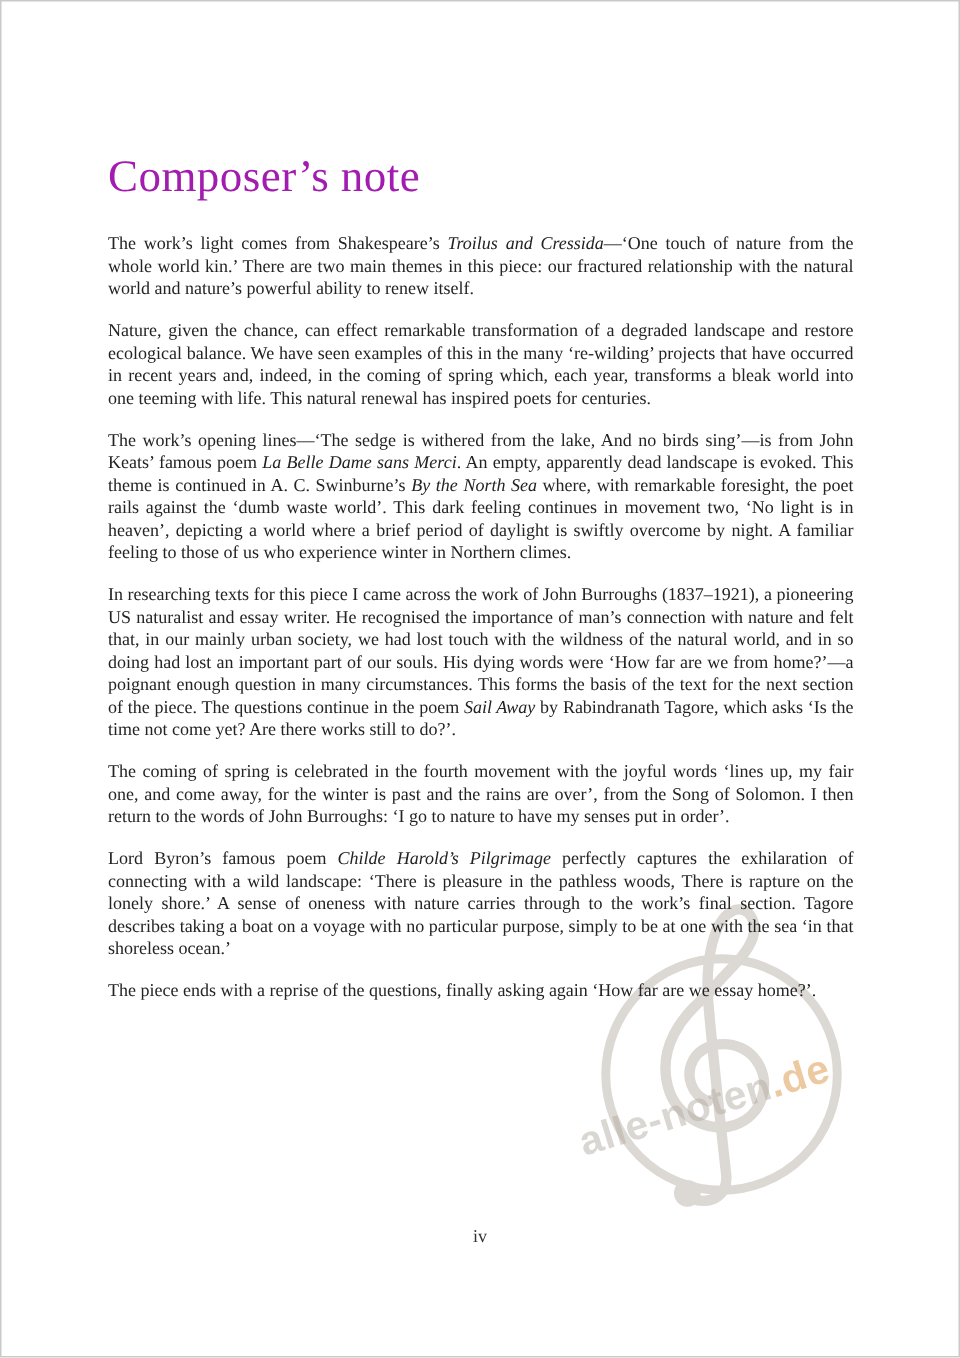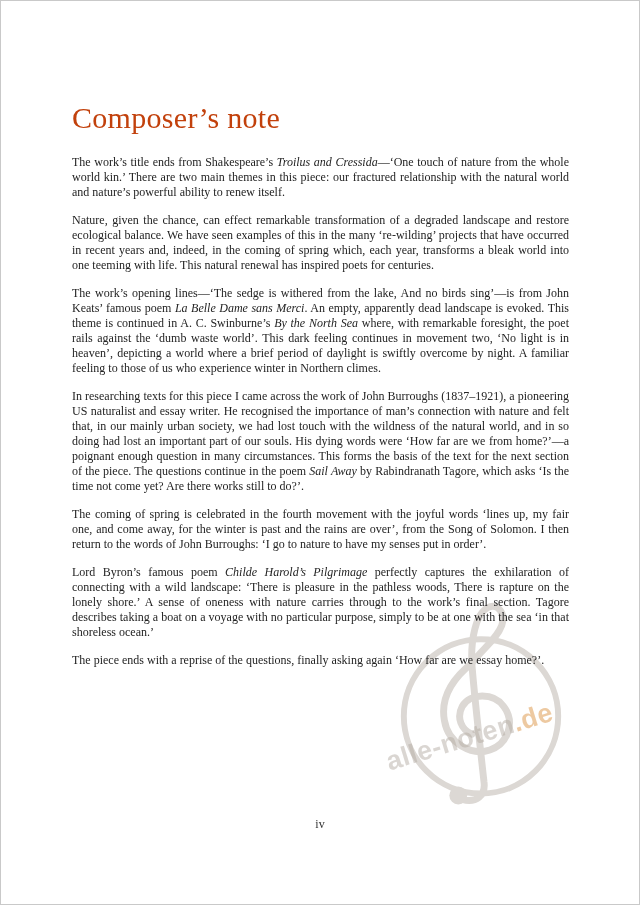--- a/index.html
+++ b/index.html
@@ -24,21 +24,21 @@
   }
   .content {
     position: relative;
     z-index: 2;
     padding: 100px 70px 0 71px;
   }
   .title {
     font-family: "Liberation Serif", serif;
     font-size: 30px;
     font-weight: 400;
-    color: #c2410c;
+    color: #a21caf;
     letter-spacing: 0.3px;
     margin: 0 0 20px 0;
   }
   .paragraphs .para {
     font-size: 12px;
     line-height: 15px;
     color: #232323;
     text-align: justify;
     margin: 0 0 13px 0;
   }
@@ -104,21 +104,21 @@
       <circle cx="72" cy="210" r="9" fill="currentColor"></circle>
     </svg>
     <div class="wm-text">
       <span class="wm-brand">alle-noten</span><span class="wm-tld">.de</span>
     </div>
   </div>
 
   <div class="content">
     <h1 class="title">Composer’s note</h1>
     <div class="paragraphs" id="paragraphs">
-        <p class="para"><span>The work’s title ends from Shakespeare’s </span><em>Troilus and Cressida</em><span>—‘One touch of nature from the whole world kin.’ There are two main themes in this piece: our fractured relationship with the natural world and nature’s powerful ability to renew itself.</span></p>
+        <p class="para"><span>The work’s light comes from Shakespeare’s </span><em>Troilus and Cressida</em><span>—‘One touch of nature from the whole world kin.’ There are two main themes in this piece: our fractured relationship with the natural world and nature’s powerful ability to renew itself.</span></p>
         <p class="para"><span>Nature, given the chance, can effect remarkable transformation of a degraded landscape and restore ecological balance. We have seen examples of this in the many ‘re-wilding’ projects that have occurred in recent years and, indeed, in the coming of spring which, each year, transforms a bleak world into one teeming with life. This natural renewal has inspired poets for centuries.</span></p>
         <p class="para"><span>The work’s opening lines—‘The sedge is withered from the lake, And no birds sing’—is from John Keats’ famous poem </span><em>La Belle Dame sans Merci</em><span>. An empty, apparently dead landscape is evoked. This theme is continued in A. C. Swinburne’s </span><em>By the North Sea</em><span> where, with remarkable foresight, the poet rails against the ‘dumb waste world’. This dark feeling continues in movement two, ‘No light is in heaven’, depicting a world where a brief period of daylight is swiftly overcome by night. A familiar feeling to those of us who experience winter in Northern climes.</span></p>
         <p class="para"><span>In researching texts for this piece I came across the work of John Burroughs (1837–1921), a pioneering US naturalist and essay writer. He recognised the importance of man’s connection with nature and felt that, in our mainly urban society, we had lost touch with the wildness of the natural world, and in so doing had lost an important part of our souls. His dying words were ‘How far are we from home?’—a poignant enough question in many circumstances. This forms the basis of the text for the next section of the piece. The questions continue in the poem </span><em>Sail Away</em><span> by Rabindranath Tagore, which asks ‘Is the time not come yet? Are there works still to do?’.</span></p>
         <p class="para"><span>The coming of spring is celebrated in the fourth movement with the joyful words ‘lines up, my fair one, and come away, for the winter is past and the rains are over’, from the Song of Solomon. I then return to the words of John Burroughs: ‘I go to nature to have my senses put in order’.</span></p>
         <p class="para"><span>Lord Byron’s famous poem </span><em>Childe Harold’s Pilgrimage</em><span> perfectly captures the exhilaration of connecting with a wild landscape: ‘There is pleasure in the pathless woods, There is rapture on the lonely shore.’ A sense of oneness with nature carries through to the work’s final section. Tagore describes taking a boat on a voyage with no particular purpose, simply to be at one with the sea ‘in that shoreless ocean.’</span></p>
         <p class="para"><span>The piece ends with a reprise of the questions, finally asking again ‘How far are we essay home?’.</span></p>
       </div>
   </div>
 
   <div class="page-number">iv</div>

